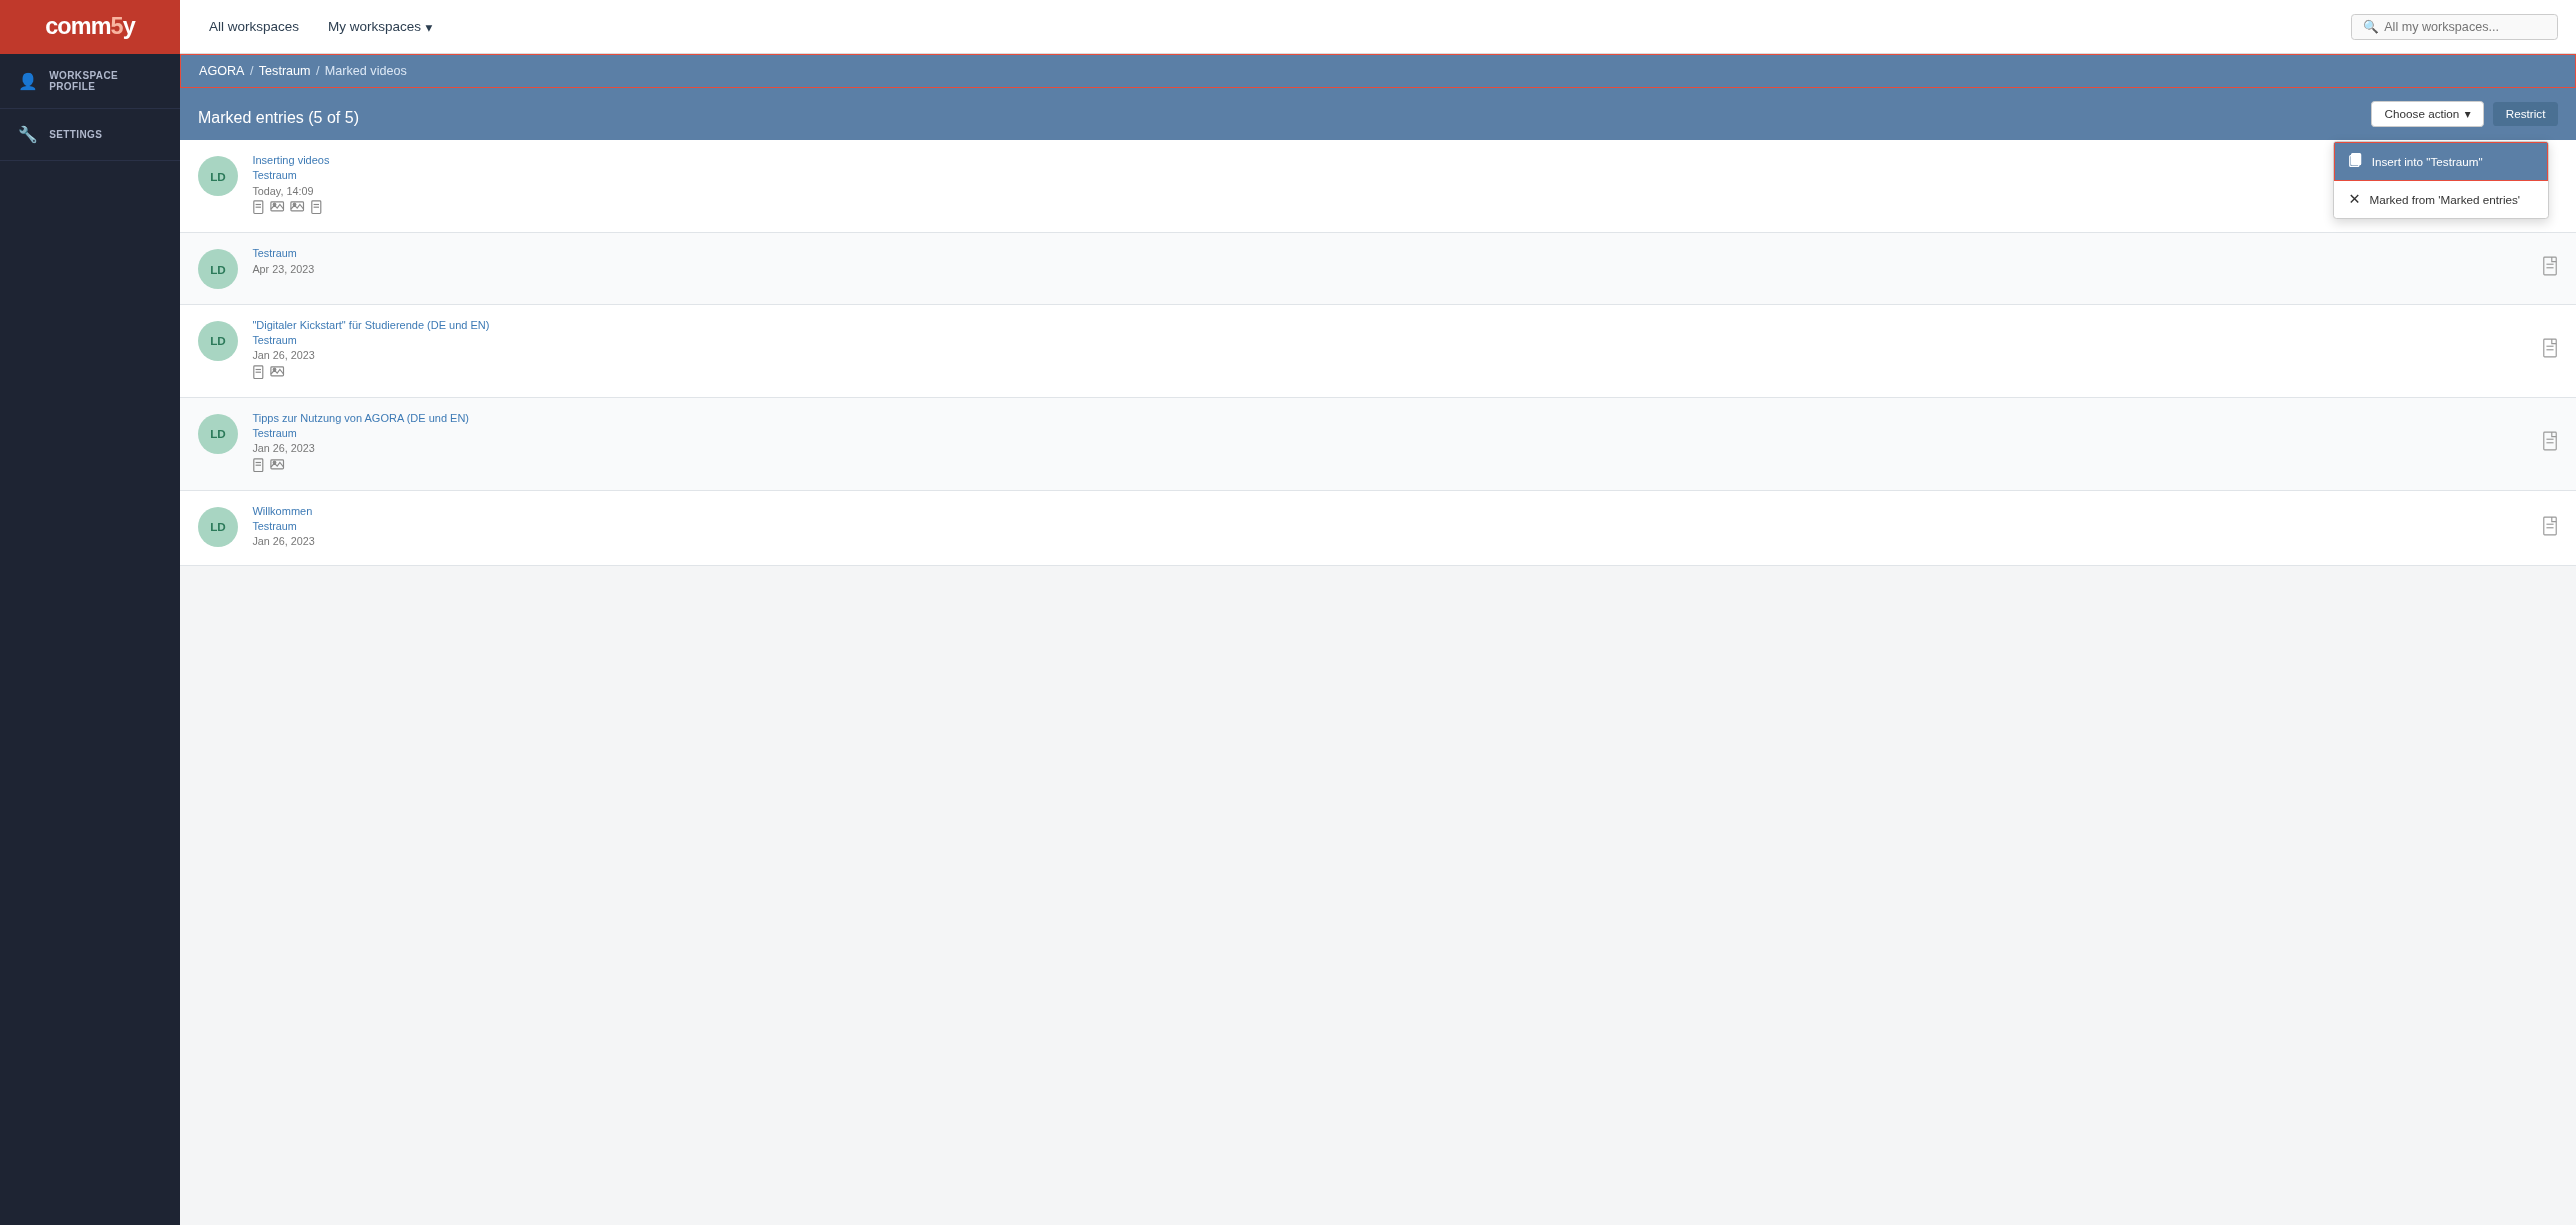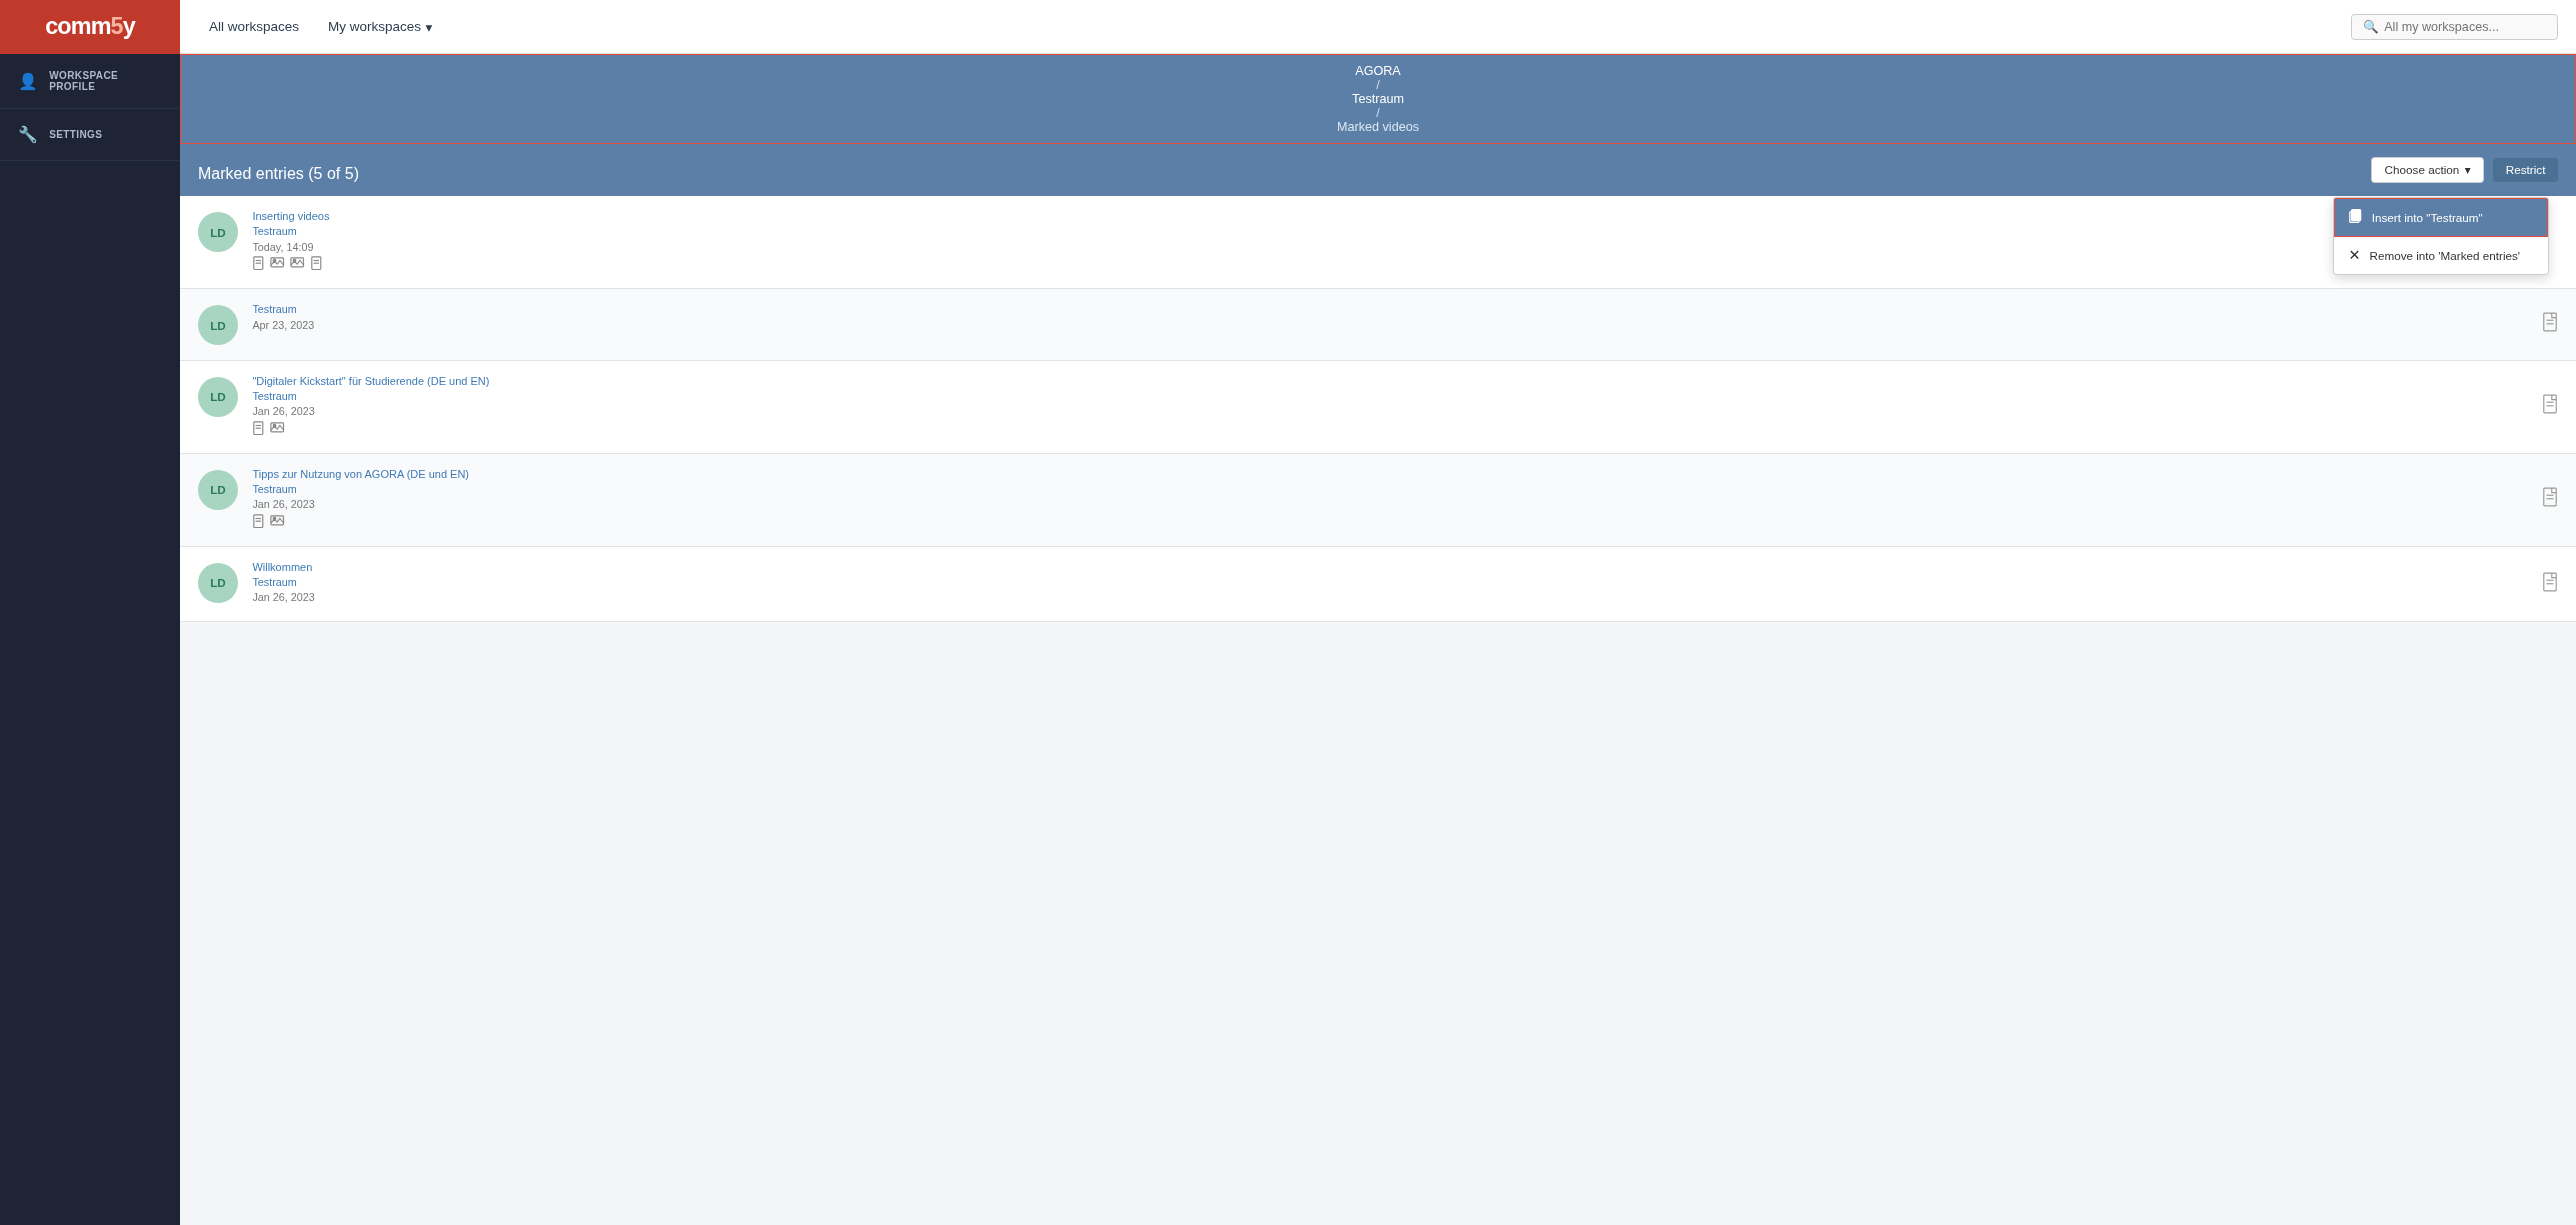--- a/index.html
+++ b/index.html
@@ -106,21 +106,20 @@
 
     
     .breadcrumb-bar {
       background: #5b7fa6;
       padding: 9px 18px;
       display: flex;
       align-items: center;
       flex-shrink: 0;
       border: 1.8px solid #e74c3c;
       margin: 0;
-      flex-direction: column;
     }
     .breadcrumb-sep { margin: 0 5.4px; color: #cde; }
     .breadcrumb-link { color: #fff; cursor: pointer; }
     .breadcrumb-current { color: #dde8f5; }
 
     
     .entries-header {
       background: #5b7fa6;
       padding: 12.6px 18px;
       display: flex;
@@ -314,21 +313,21 @@
             <span class="dropdown-icon">
               <svg width="14.4" height="14.4" viewBox="0 0 16 16" fill="currentColor">
                 <rect x="2" y="4" width="10" height="12" rx="1" fill="none" stroke="currentColor" stroke-width="1.5"></rect>
                 <rect x="4" y="2" width="10" height="12" rx="1" fill="white" stroke="currentColor" stroke-width="1.5"></rect>
               </svg>
             </span>
             <span>Insert into "Testraum"</span>
           </div>
           <div class="dropdown-item">
             <span class="dropdown-icon">✕</span>
-            <span>Remove into 'Marked entries'</span>
+            <span>Marked from 'Marked entries'</span>
           </div>
         </div>
 
       </div>
     </div>
 
     <div class="entries-list">
 
       <div class="entry-row">
         <div class="avatar">LD</div>

